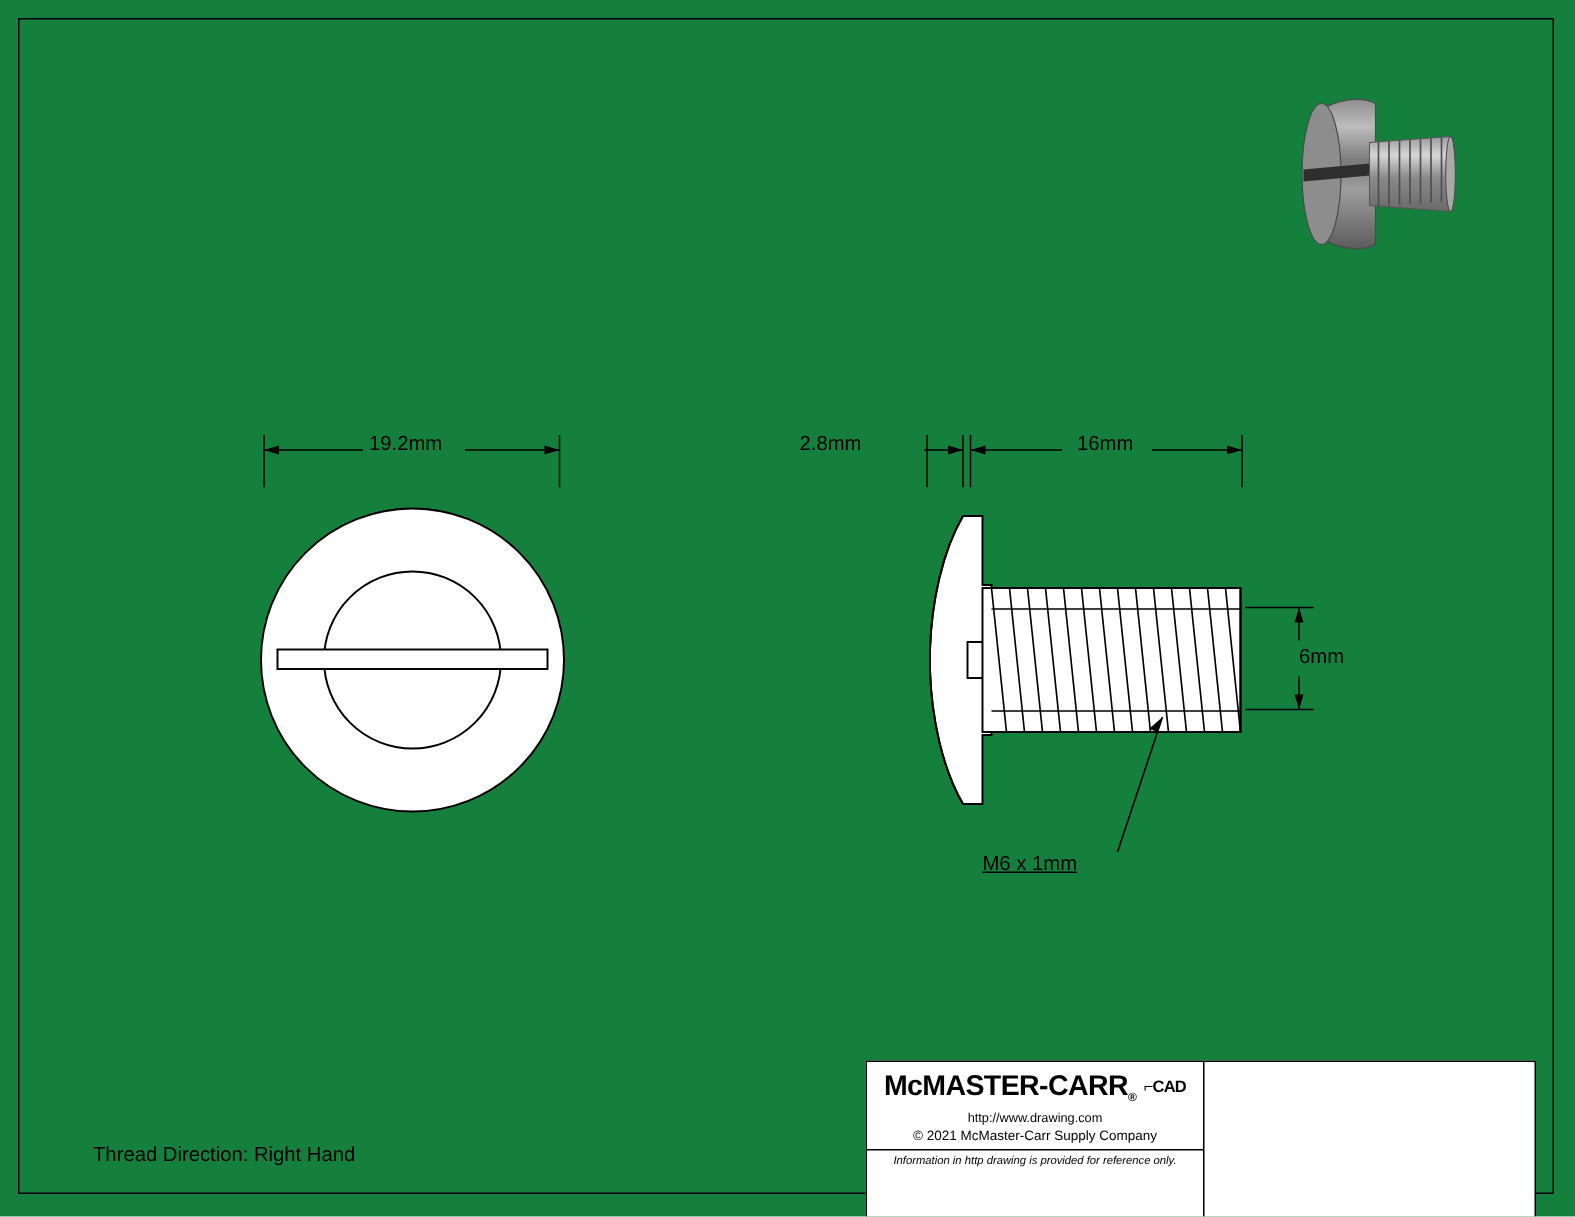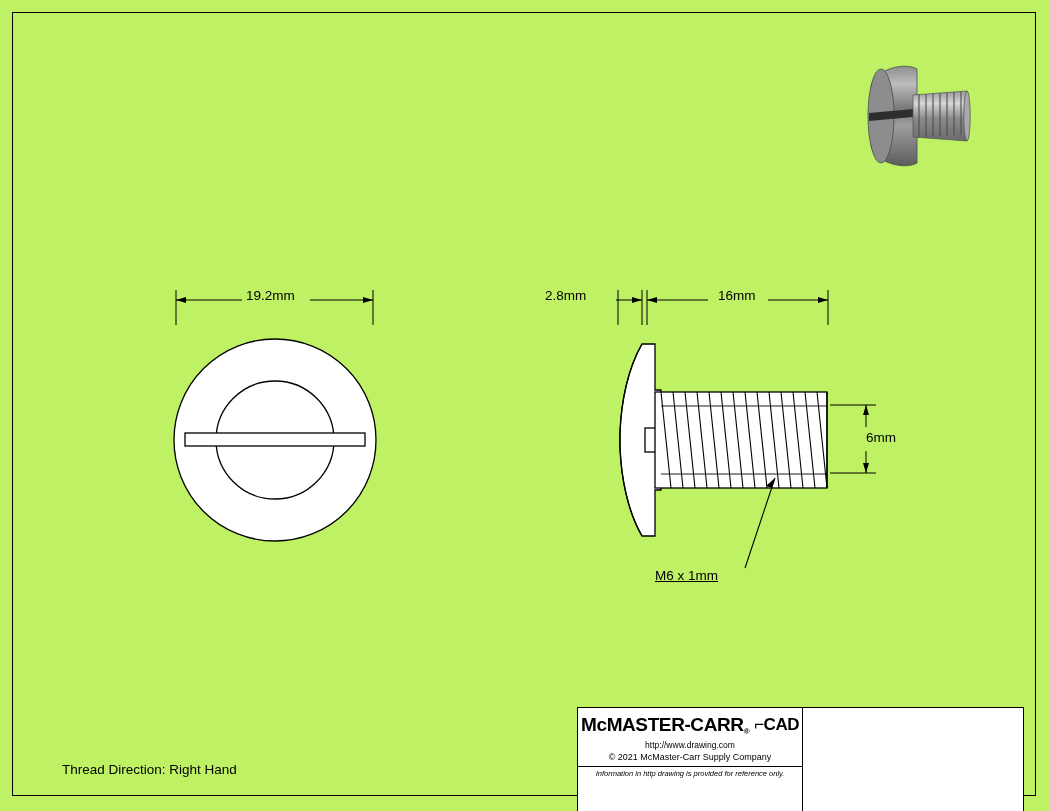--- a/index.html
+++ b/index.html
@@ -8,21 +8,21 @@
     background: #ffffff;
   }
   body {
     font-family: "Liberation Sans", sans-serif;
     color: #000000;
   }
   #sheet {
     position: relative;
     width: 1050px;
     height: 811px;
-    background: #bef264;
+    background: #15803d;
     overflow: hidden;
   }
   .frame {
     position: absolute;
     left: 12px;
     top: 12px;
     width: 1024px;
     height: 784px;
     border: 1px solid #000000;
     box-sizing: border-box;
@@ -73,21 +73,21 @@
     letter-spacing: -0.4px;
     white-space: nowrap;
   }
   .mc-reg {
     font-size: 8px;
     vertical-align: bottom;
     font-weight: bold;
   }
   .cad-badge {
     margin-left: 5px;
-    font-size: 17px;
+    font-size: 11px;
     font-weight: bold;
     letter-spacing: -0.5px;
     white-space: nowrap;
   }
   .tb-url {
     font-size: 8.5px;
     margin-top: 4px;
     text-align: center;
   }
   .tb-copy {
@@ -255,21 +255,21 @@
   </div>
 
   <div class="abs" style="left:596px; top:285px; width:60px; height:40px;">
     <svg width="60" height="40" viewBox="0 0 60 40">
       <line x1="20" y1="15" x2="46" y2="15" stroke="#000" stroke-width="1"></line>
       <path d="M46 15 L36 12 L36 18 Z" fill="#000"></path>
       <line x1="22" y1="5" x2="22" y2="40" stroke="#000" stroke-width="1"></line>
       <line x1="46" y1="5" x2="46" y2="40" stroke="#000" stroke-width="1"></line>
     </svg>
   </div>
-  <div class="dimtext" style="left:545px; top:288px;">2.8mm</div>
+  <div class="dimtext" style="left:533px; top:288px;">2.8mm</div>
 
   <div class="abs" style="left:640px; top:285px; width:195px; height:40px;">
     <svg width="195" height="40" viewBox="0 0 195 40">
       <line x1="7" y1="5" x2="7" y2="40" stroke="#000" stroke-width="1"></line>
       <line x1="188" y1="5" x2="188" y2="40" stroke="#000" stroke-width="1"></line>
       <line x1="7" y1="15" x2="68" y2="15" stroke="#000" stroke-width="1"></line>
       <line x1="128" y1="15" x2="188" y2="15" stroke="#000" stroke-width="1"></line>
       <path d="M7 15 L17 12 L17 18 Z" fill="#000"></path>
       <path d="M188 15 L178 12 L178 18 Z" fill="#000"></path>
     </svg>

